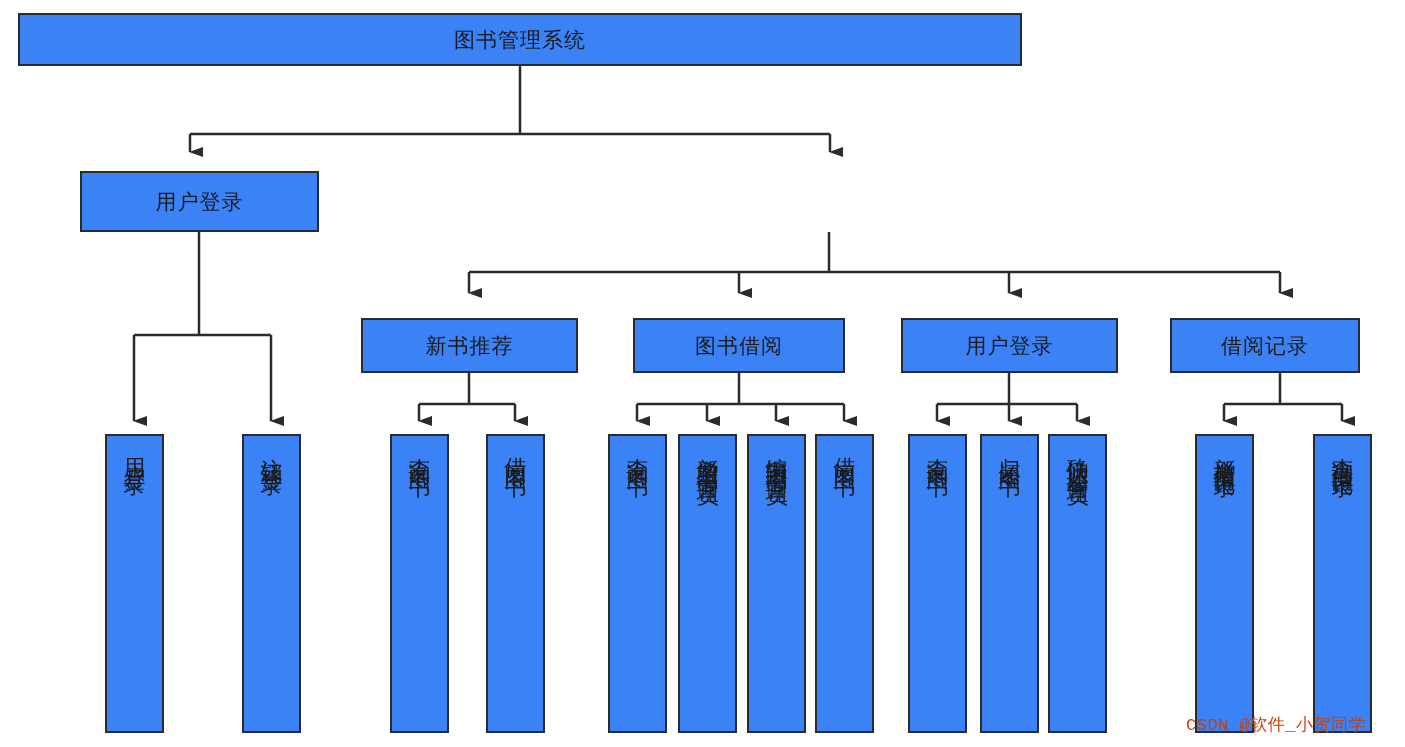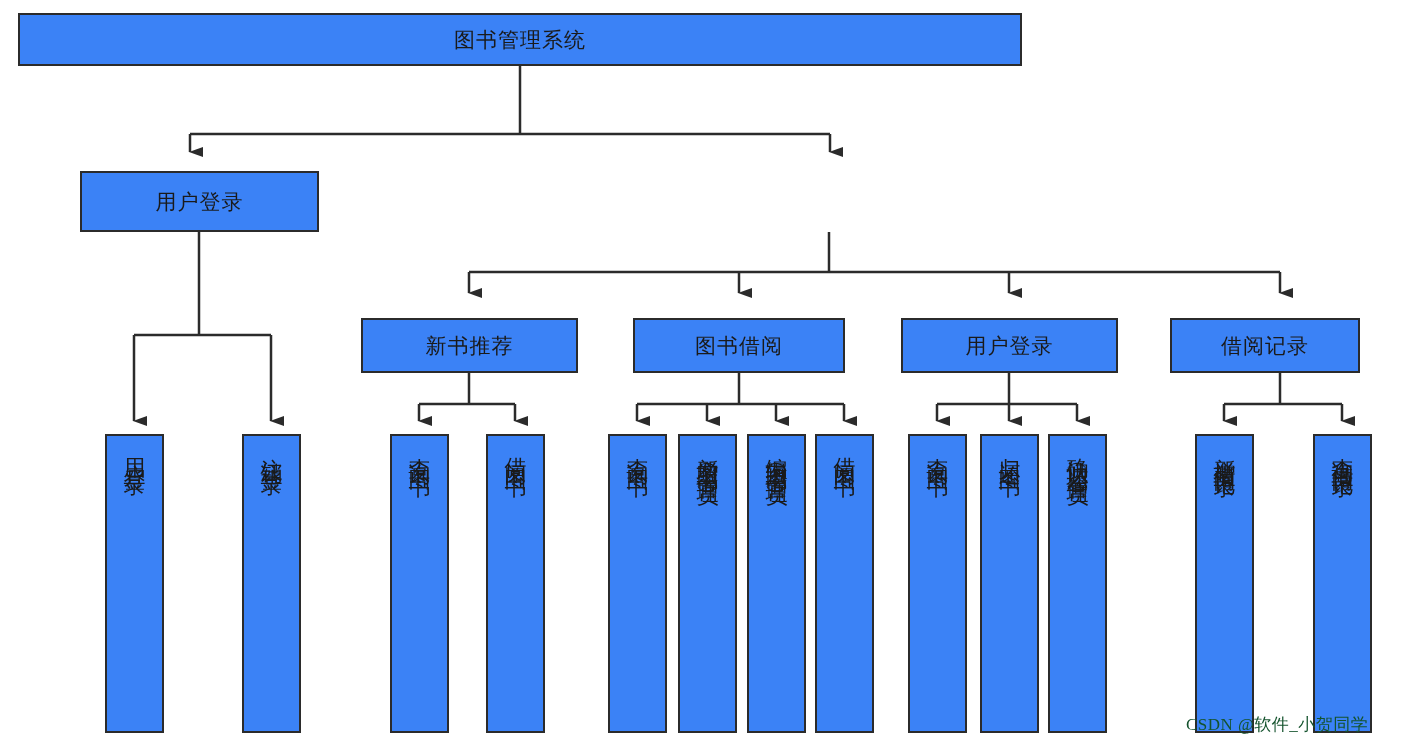--- a/index.html
+++ b/index.html
@@ -66,24 +66,24 @@
     max-height: 100%;
   }
   .node.v.tall .label {
     letter-spacing: 4px;
   }
   .watermark {
     position: absolute;
     left: 1186px;
     top: 713px;
     font-size: 17px;
-    color: #14532d;
+    color: #c2410c;
     white-space: nowrap;
     letter-spacing: 0.5px;
-    font-family: Liberation Serif, serif;
+    font-family: Liberation Mono, monospace;
   }
 </style>
 </head>
 <body>
 
 <div id="diagram-root">
 
   <svg class="edges" viewBox="0 0 1405 747">
     <defs>
       <marker id="arrow" viewBox="0 0 12 14" refX="6" refY="13" markerWidth="12" markerHeight="14" orient="auto-start-reverse" markerUnits="userSpaceOnUse">

